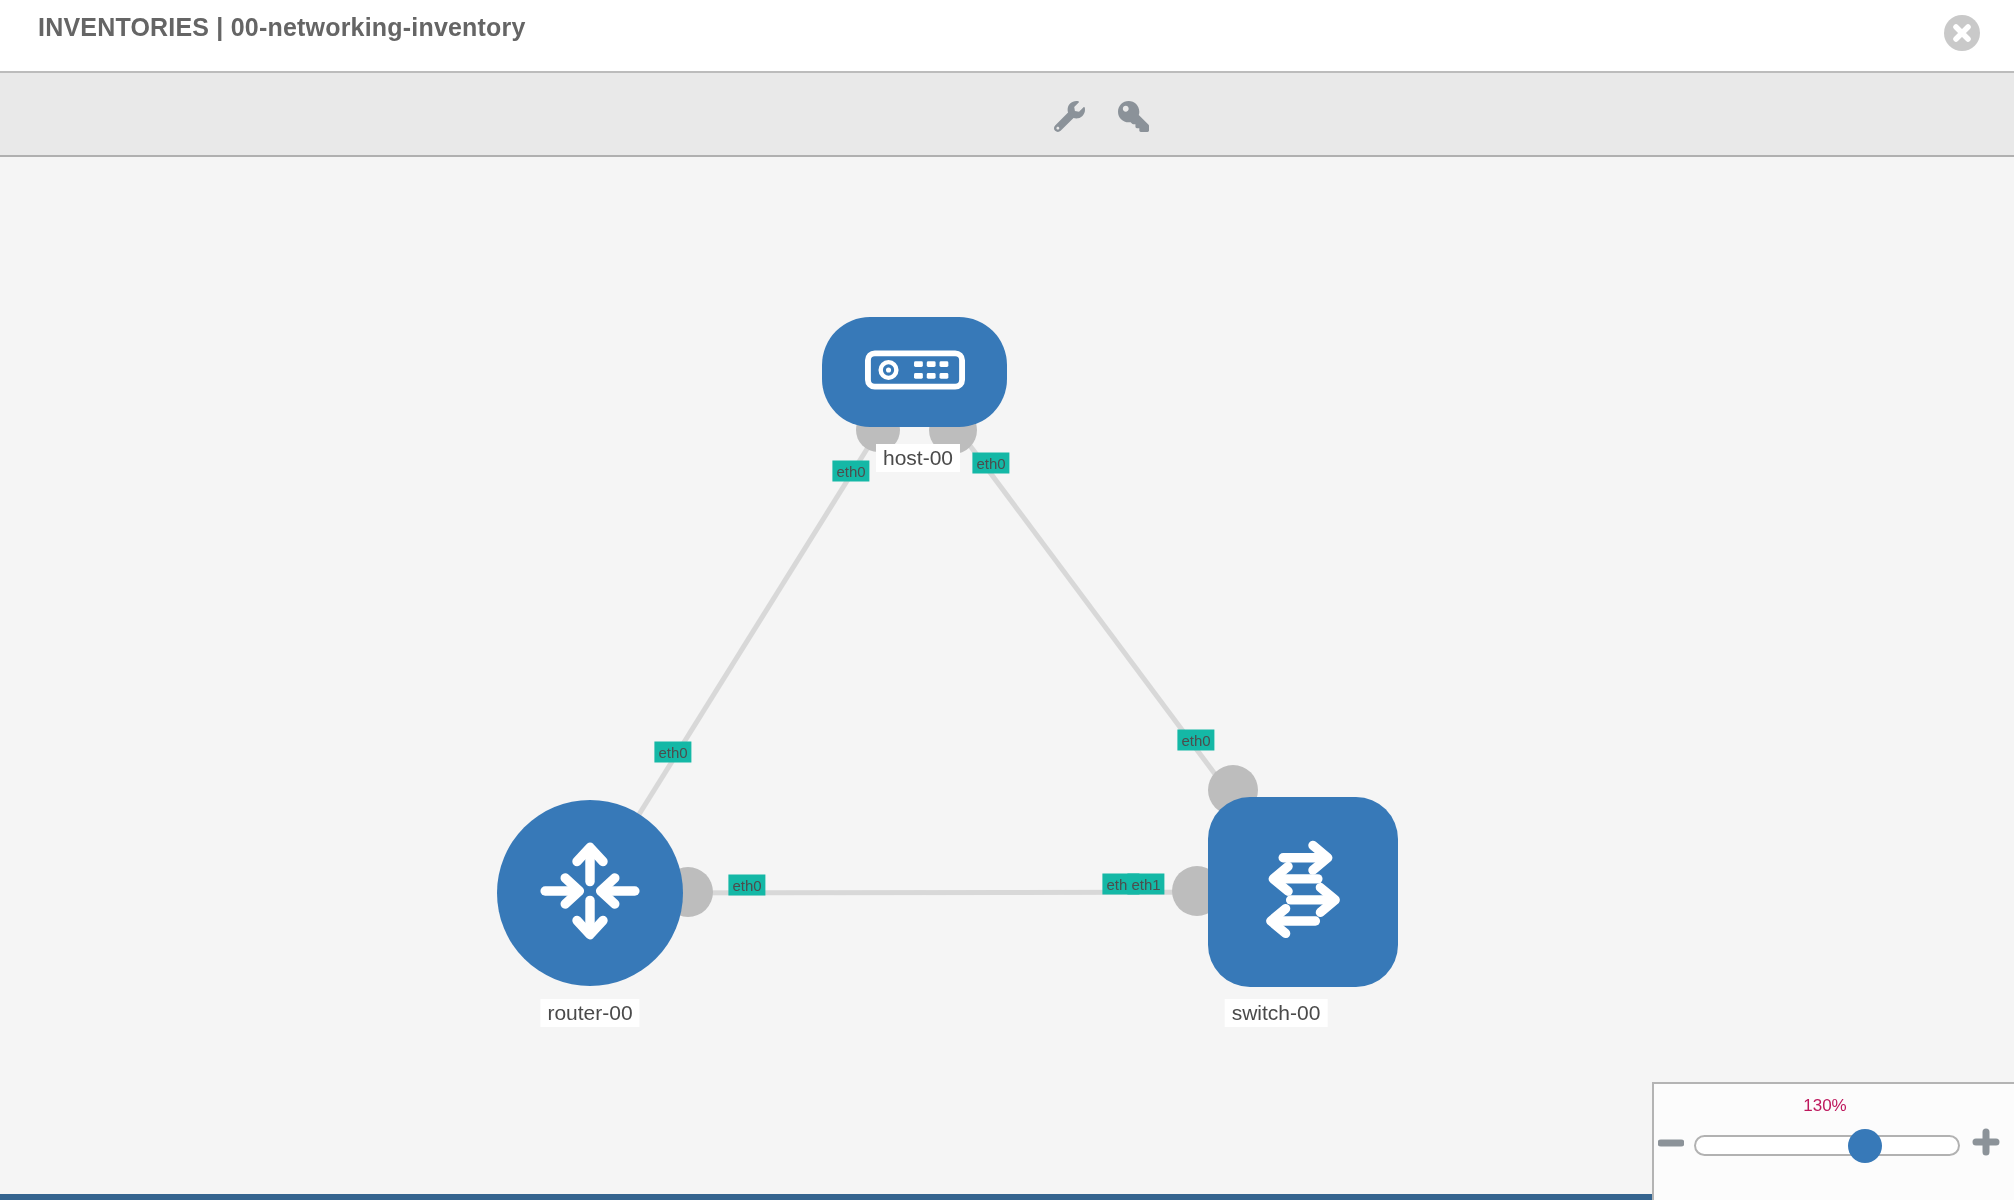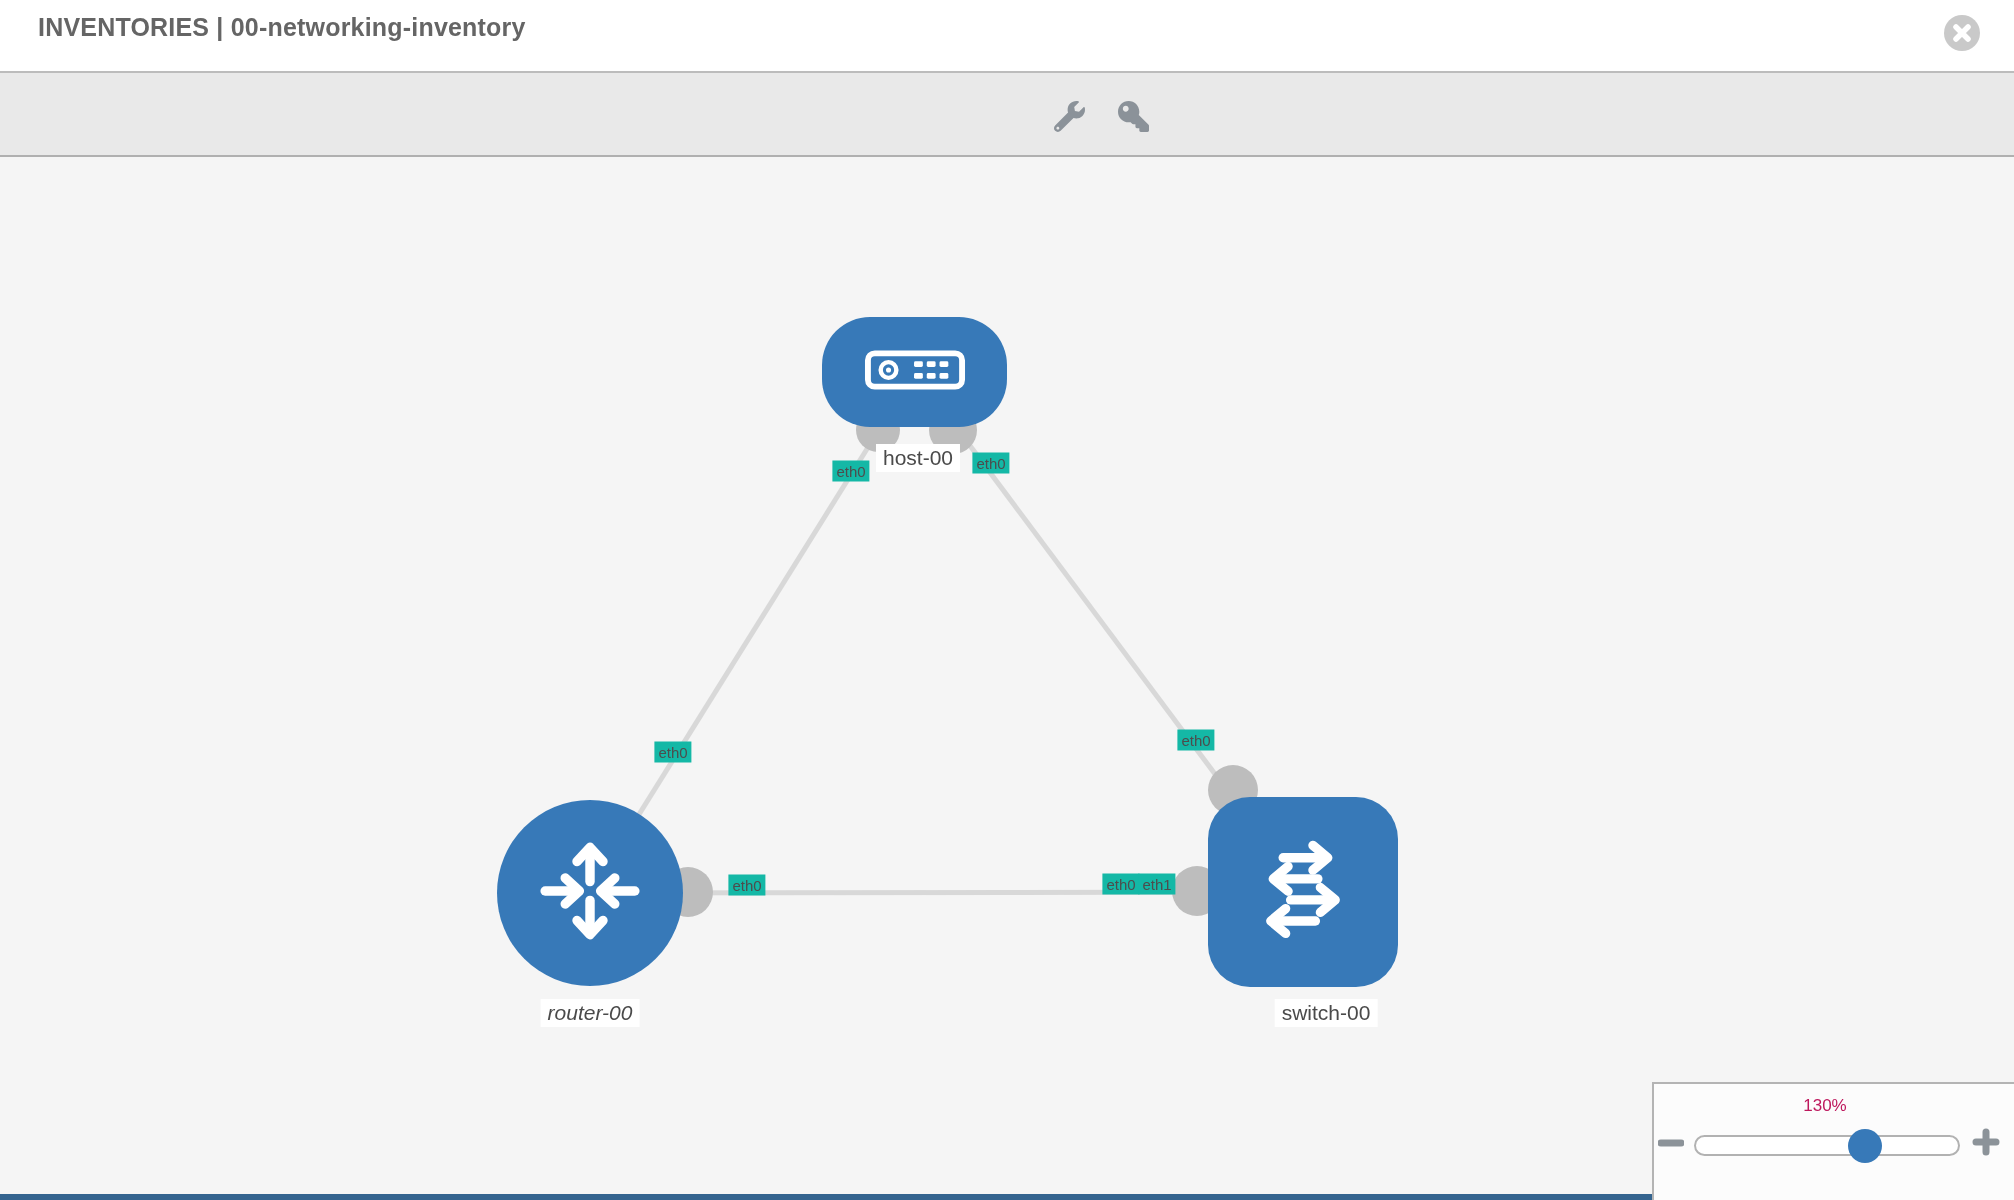--- a/index.html
+++ b/index.html
@@ -155,30 +155,30 @@
           <path d="M38 31 L26 41 L38 51"></path>
         <path d="M40 58 L72 58"></path>
           <path d="M64 48 L76 58 L64 68"></path>
         <path d="M60 75 L28 75"></path>
           <path d="M36 65 L24 75 L36 85"></path>
       </svg>
     </span>
   </div>
 
   <div class="node-label" style="left:918px;  top:301px;">host-00</div>
-  <div class="node-label" style="left:590px;  top:856px;font-style:italic;">router-00</div>
-  <div class="node-label" style="left:1326px; top:856px;">switch-00</div>
+  <div class="node-label" style="left:590px;  top:856px;">router-00</div>
+  <div class="node-label" style="left:1276px; top:856px;">switch-00</div>
 
   <div class="if-label" style="left:673px;  top:595px;">eth0</div>
   <div class="if-label" style="left:851px;  top:314px;">eth0</div>
   <div class="if-label" style="left:991px;  top:306px;">eth0</div>
   <div class="if-label" style="left:1196px; top:583px;">eth0</div>
   <div class="if-label" style="left:747px;  top:728px;">eth0</div>
   <div class="if-label" style="left:1121px; top:727px;">eth0</div>
-  <div class="if-label if-front" style="left:1146px; top:727px;margin-left:11px;">eth1</div>
+  <div class="if-label if-front" style="left:1146px; top:727px;">eth1</div>
 
   <div class="zoom-panel">
     <div class="zoom-level">130%</div>
     <button class="zoom-minus">
       <span>
         <svg width="26" height="10" viewBox="0 0 26 10">
             <path d="M3 5 L23 5" stroke="#8c9399" stroke-width="7" stroke-linecap="round"></path>
           </svg>
       </span>
     </button>

